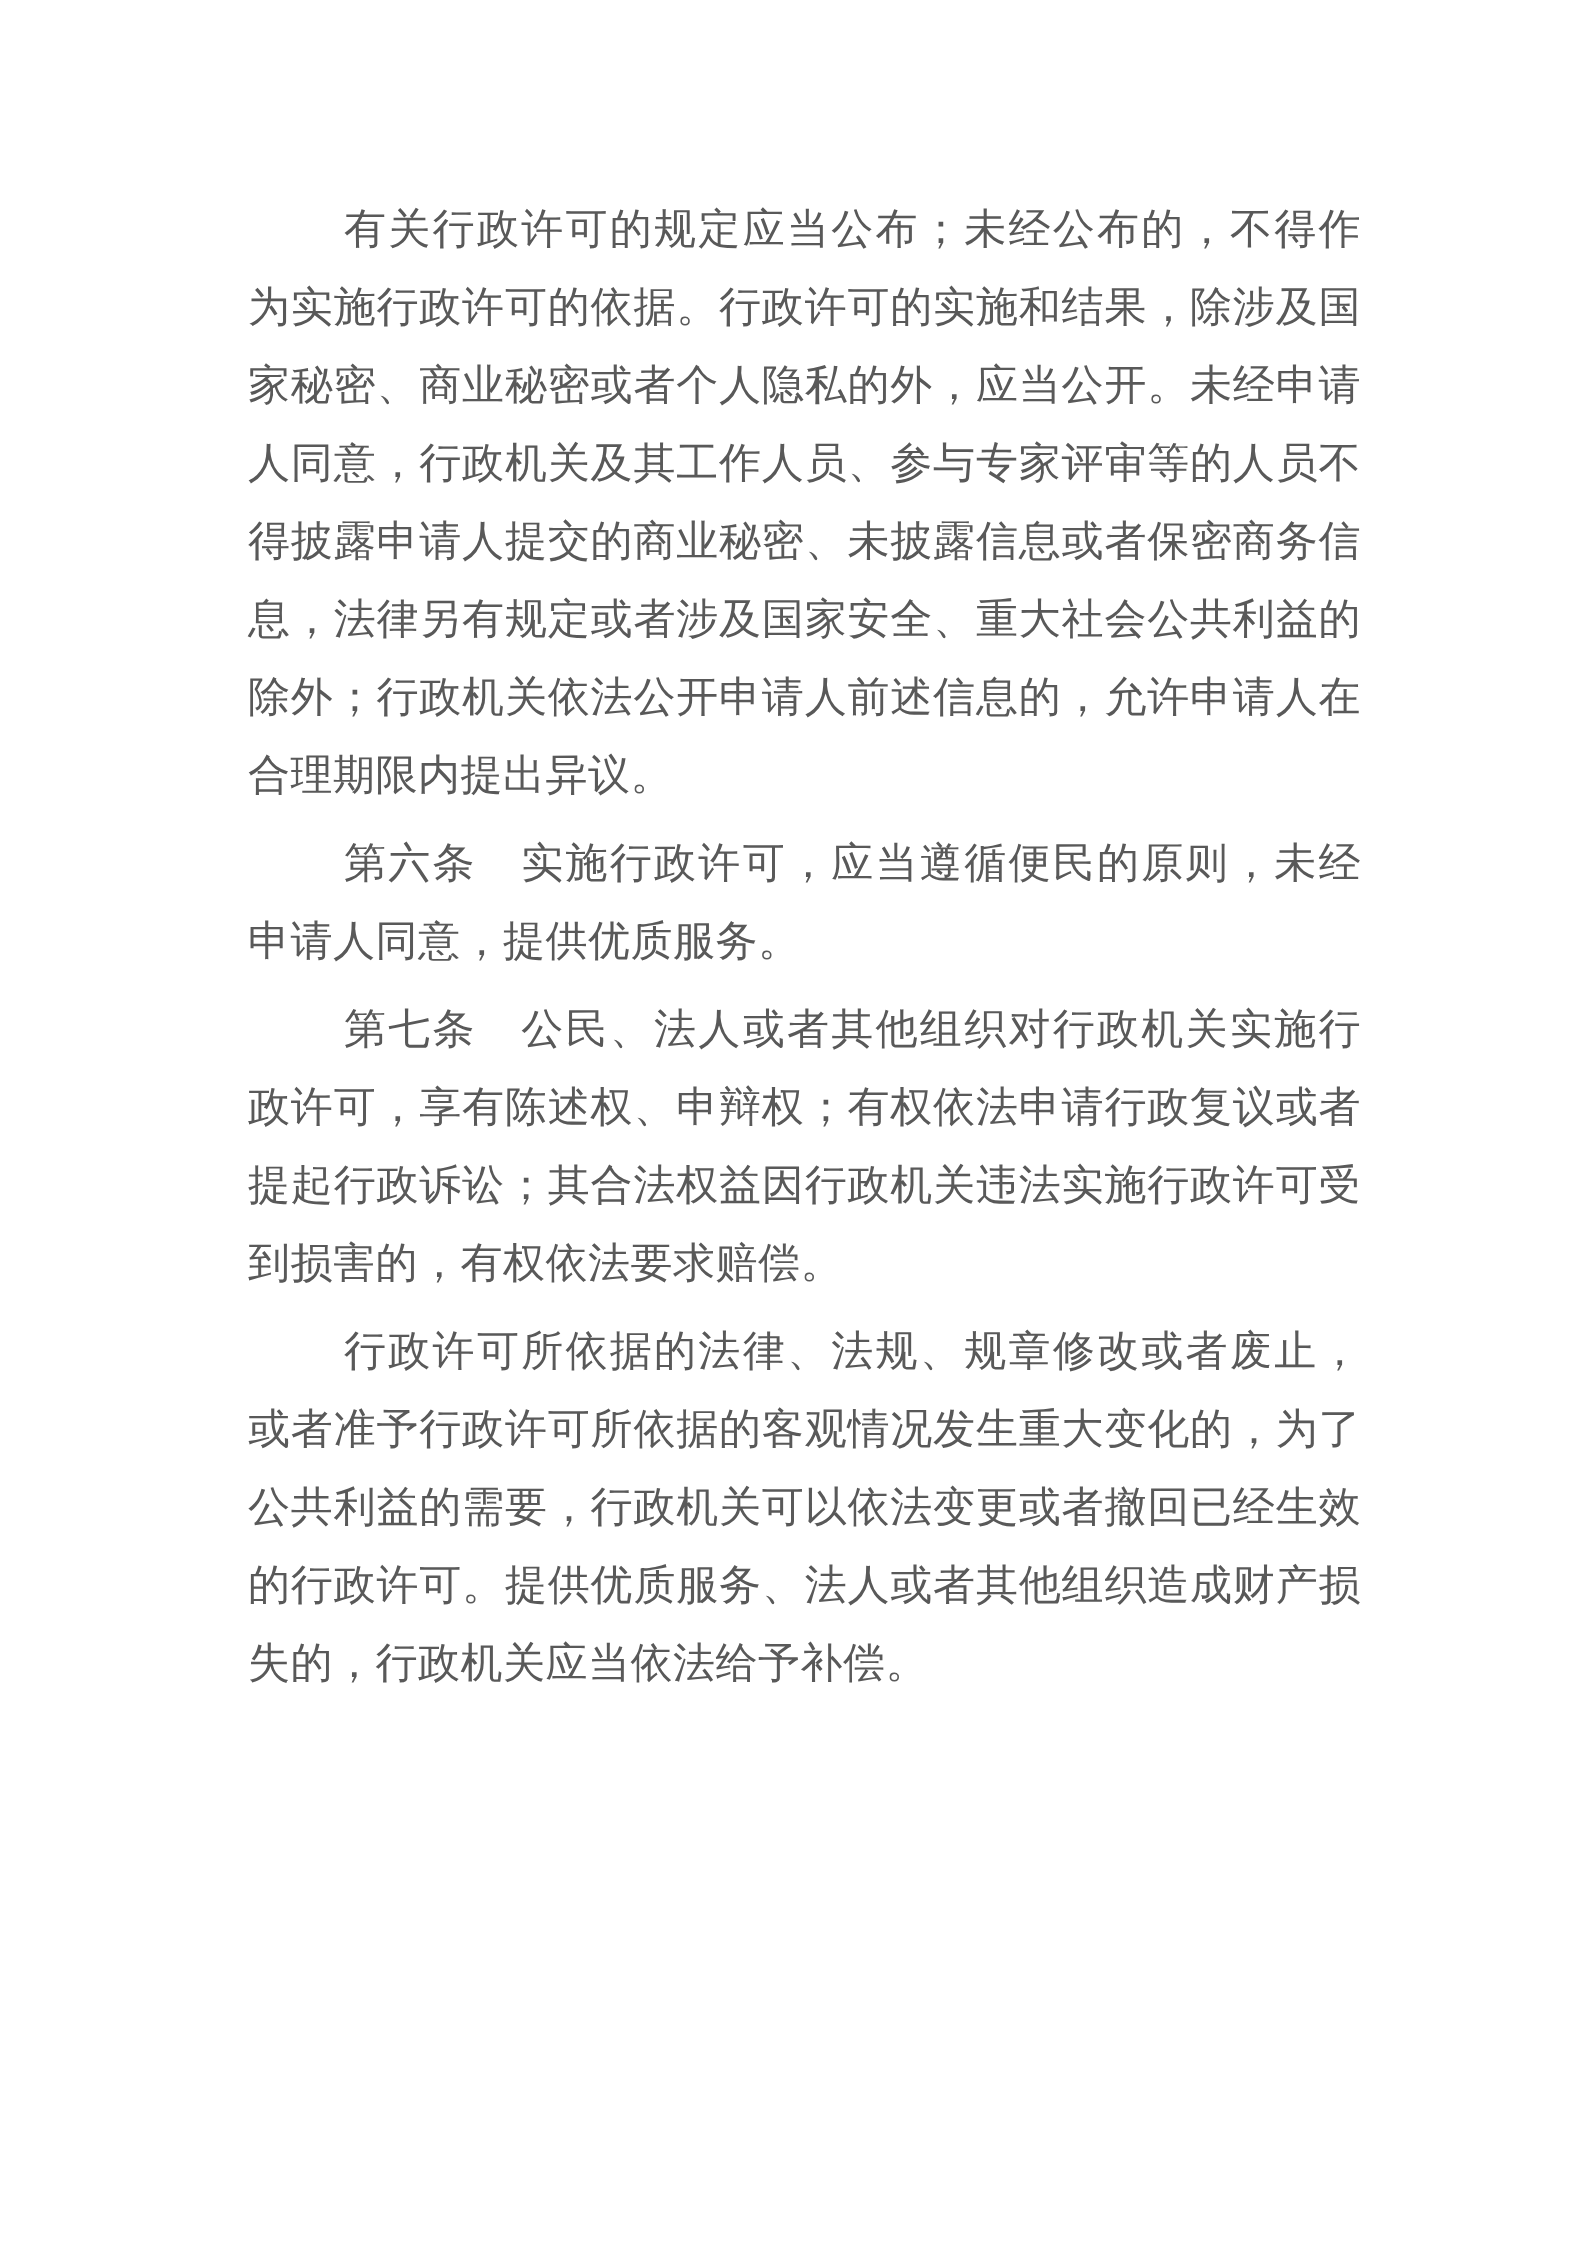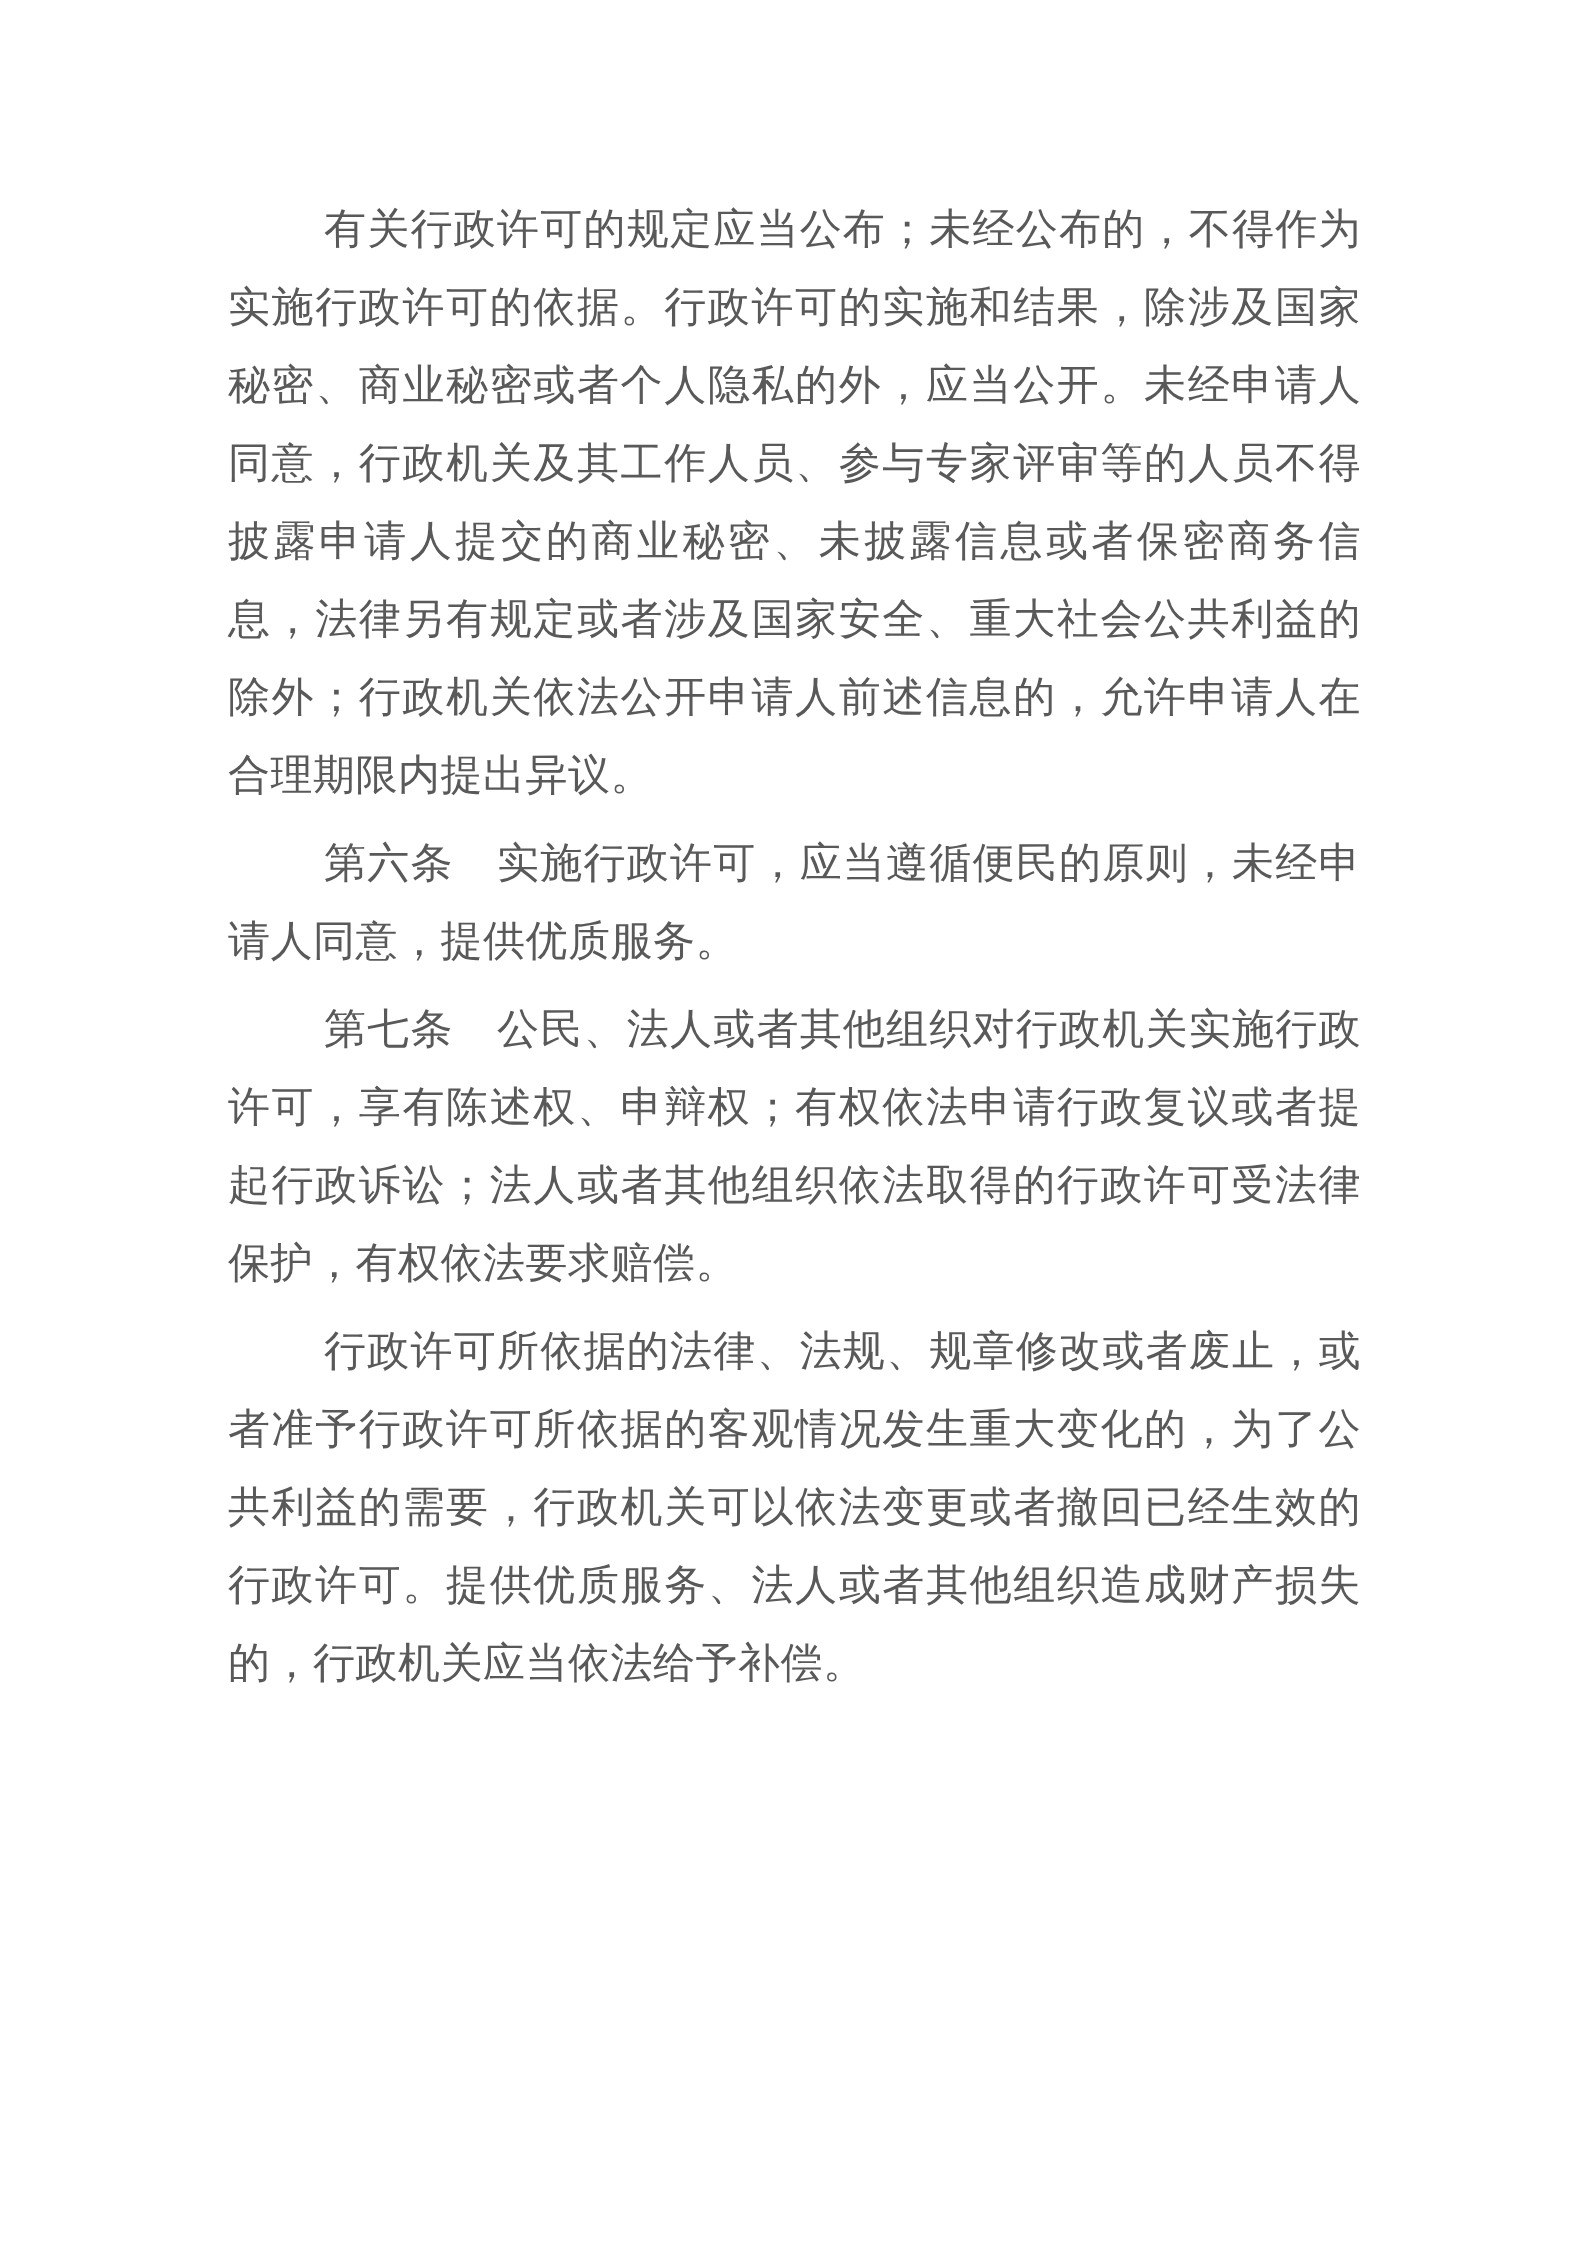--- a/index.html
+++ b/index.html
@@ -31,32 +31,33 @@
     color: #595959;
     text-align: justify;
     text-justify: inter-character;
     text-align-last: left;
     letter-spacing: 0.5px;
     font-weight: 400;
     word-break: break-all;
   }
   .para.indent {
     text-indent: 96px;
+    margin-left: 20px;
   }
 </style>
 </head>
 <body>
 
 <div class="page">
   <div class="content">
 
     <p class="para indent">有关行政许可的规定应当公布；未经公布的，不得作为实施行政许可的依据。行政许可的实施和结果，除涉及国家秘密、商业秘密或者个人隐私的外，应当公开。未经申请人同意，行政机关及其工作人员、参与专家评审等的人员不得披露申请人提交的商业秘密、未披露信息或者保密商务信息，法律另有规定或者涉及国家安全、重大社会公共利益的除外；行政机关依法公开申请人前述信息的，允许申请人在合理期限内提出异议。</p>
 
 
     <p class="para indent">第六条　实施行政许可，应当遵循便民的原则，未经申请人同意，提供优质服务。</p>
 
-    <p class="para indent">第七条　公民、法人或者其他组织对行政机关实施行政许可，享有陈述权、申辩权；有权依法申请行政复议或者提起行政诉讼；法人或者其他组织依法取得的行政许可受法律保护，有权依法要求赔偿。</p>
+    <p class="para indent">第七条　公民、法人或者其他组织对行政机关实施行政许可，享有陈述权、申辩权；有权依法申请行政复议或者提起行政诉讼；其合法权益因行政机关违法实施行政许可受到损害的，有权依法要求赔偿。</p>
 
 
     <p class="para indent">行政许可所依据的法律、法规、规章修改或者废止，或者准予行政许可所依据的客观情况发生重大变化的，为了公共利益的需要，行政机关可以依法变更或者撤回已经生效的行政许可。提供优质服务、法人或者其他组织造成财产损失的，行政机关应当依法给予补偿。</p>
 
   </div>
 </div>
 
 </body></html>

